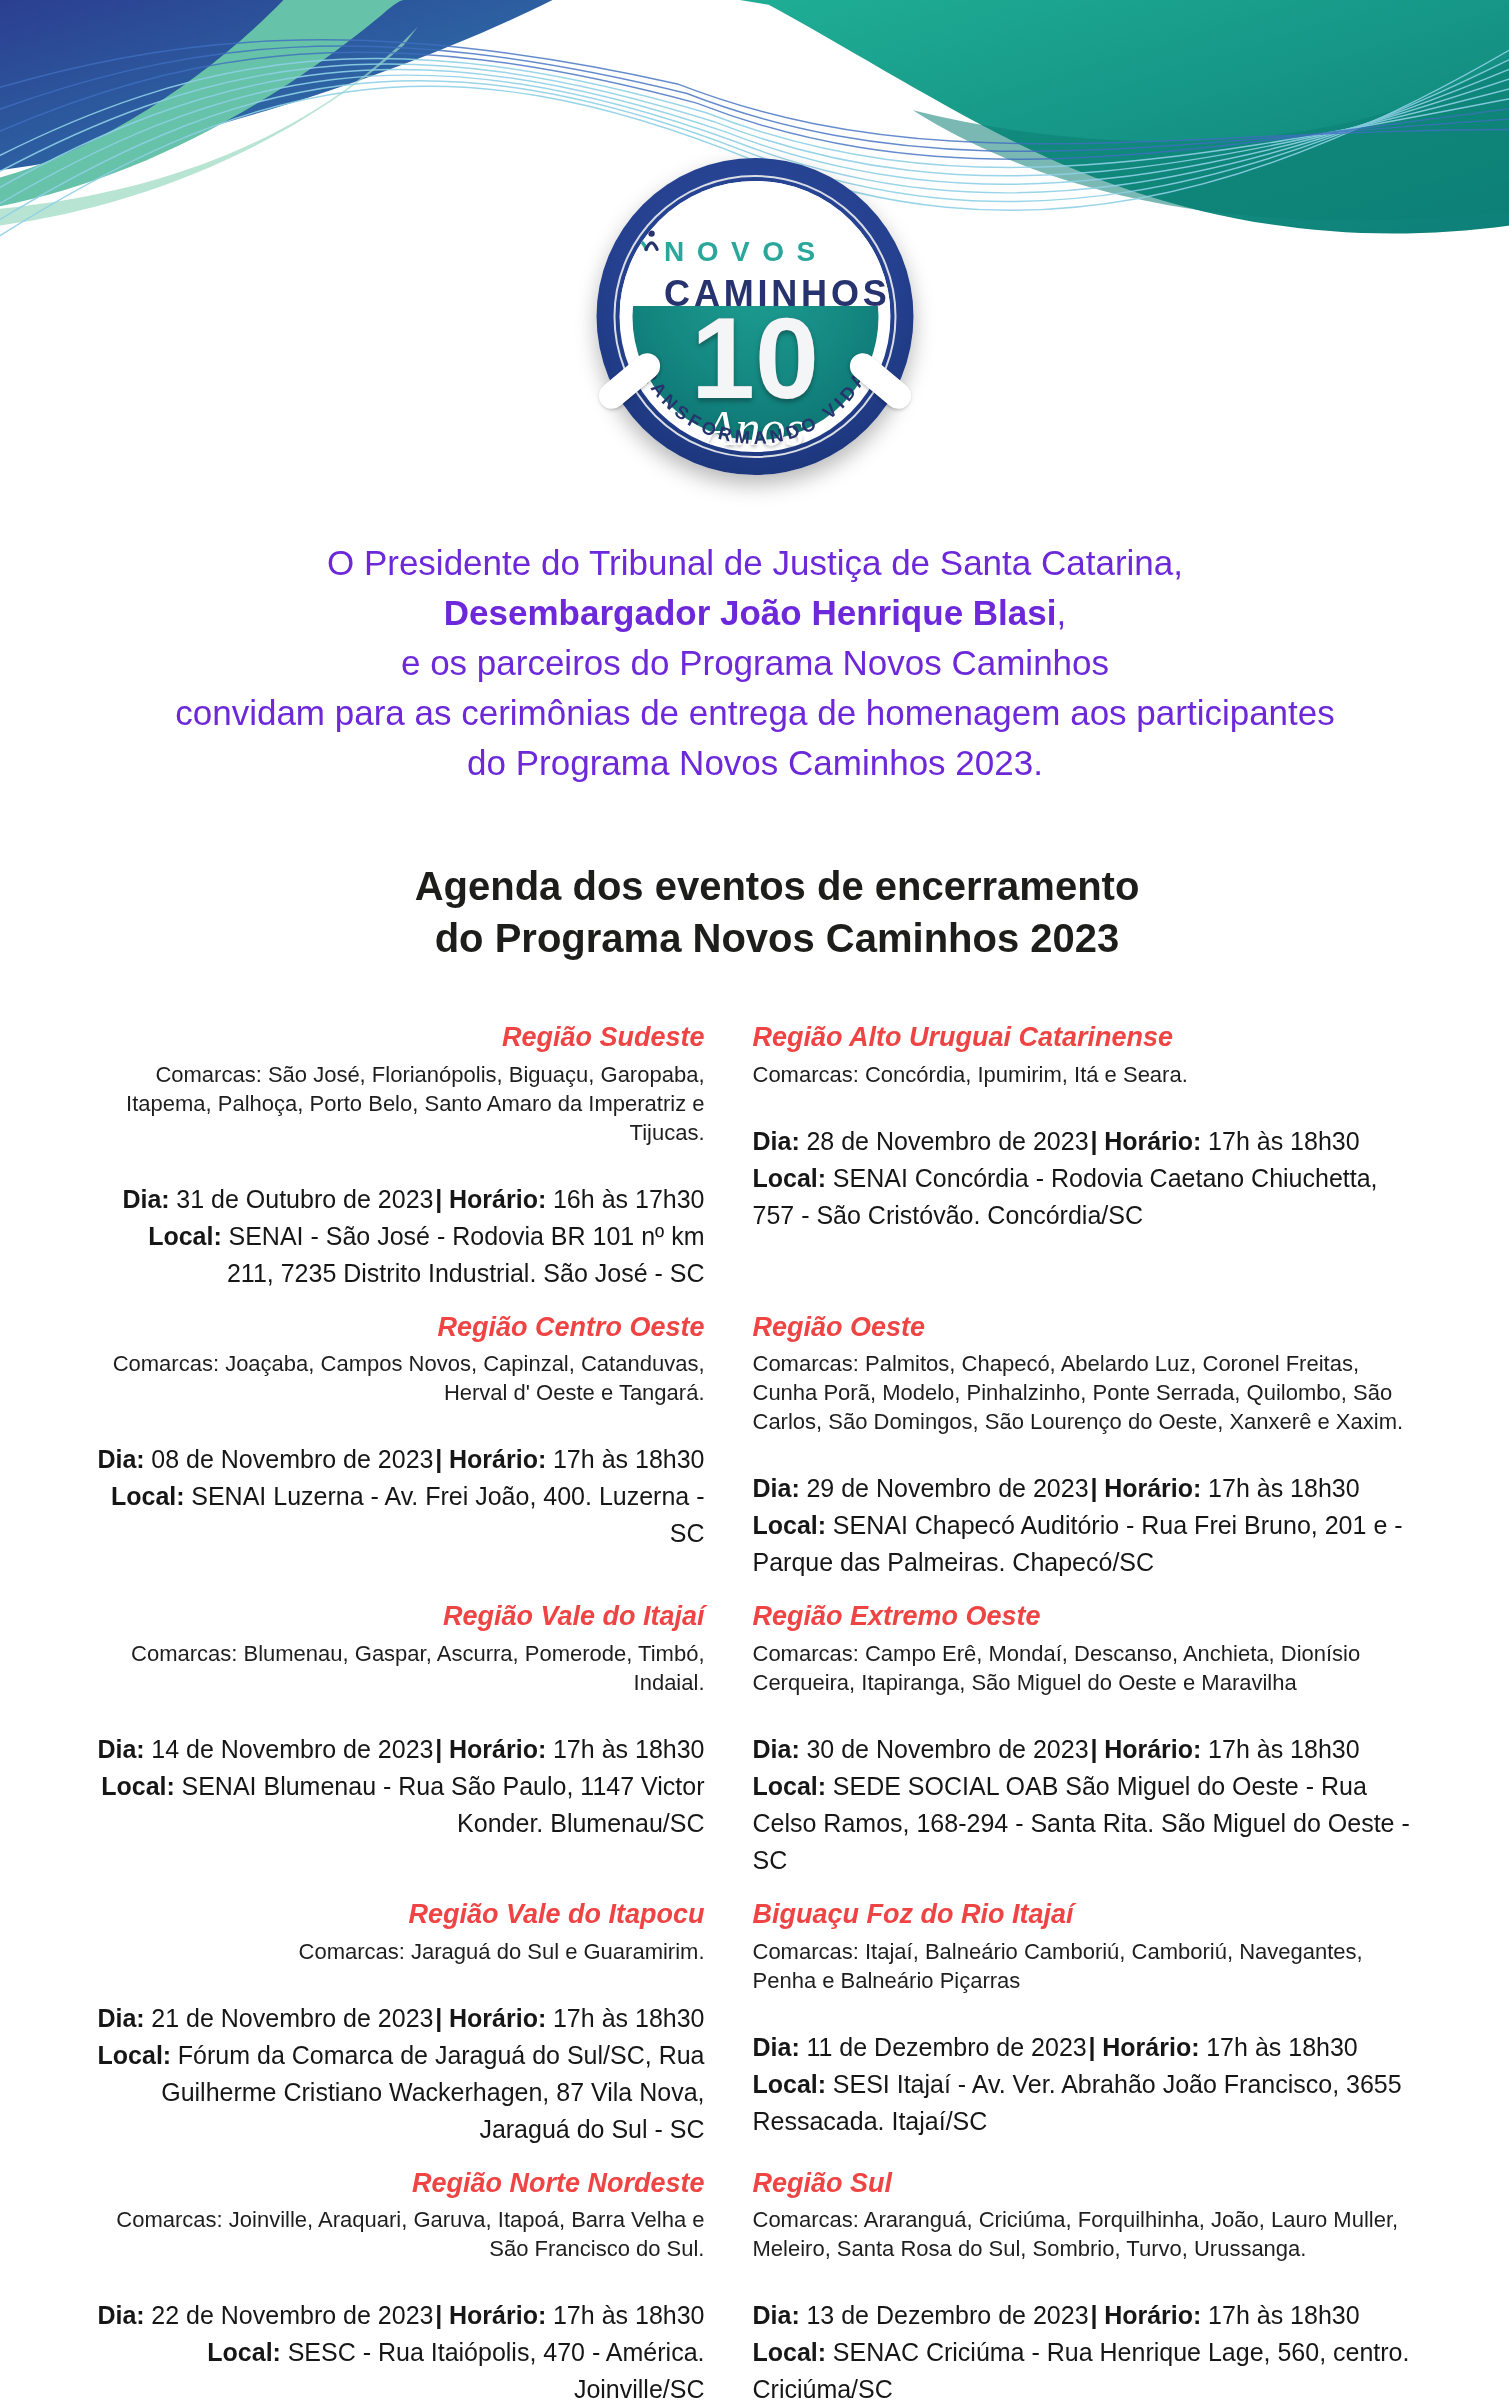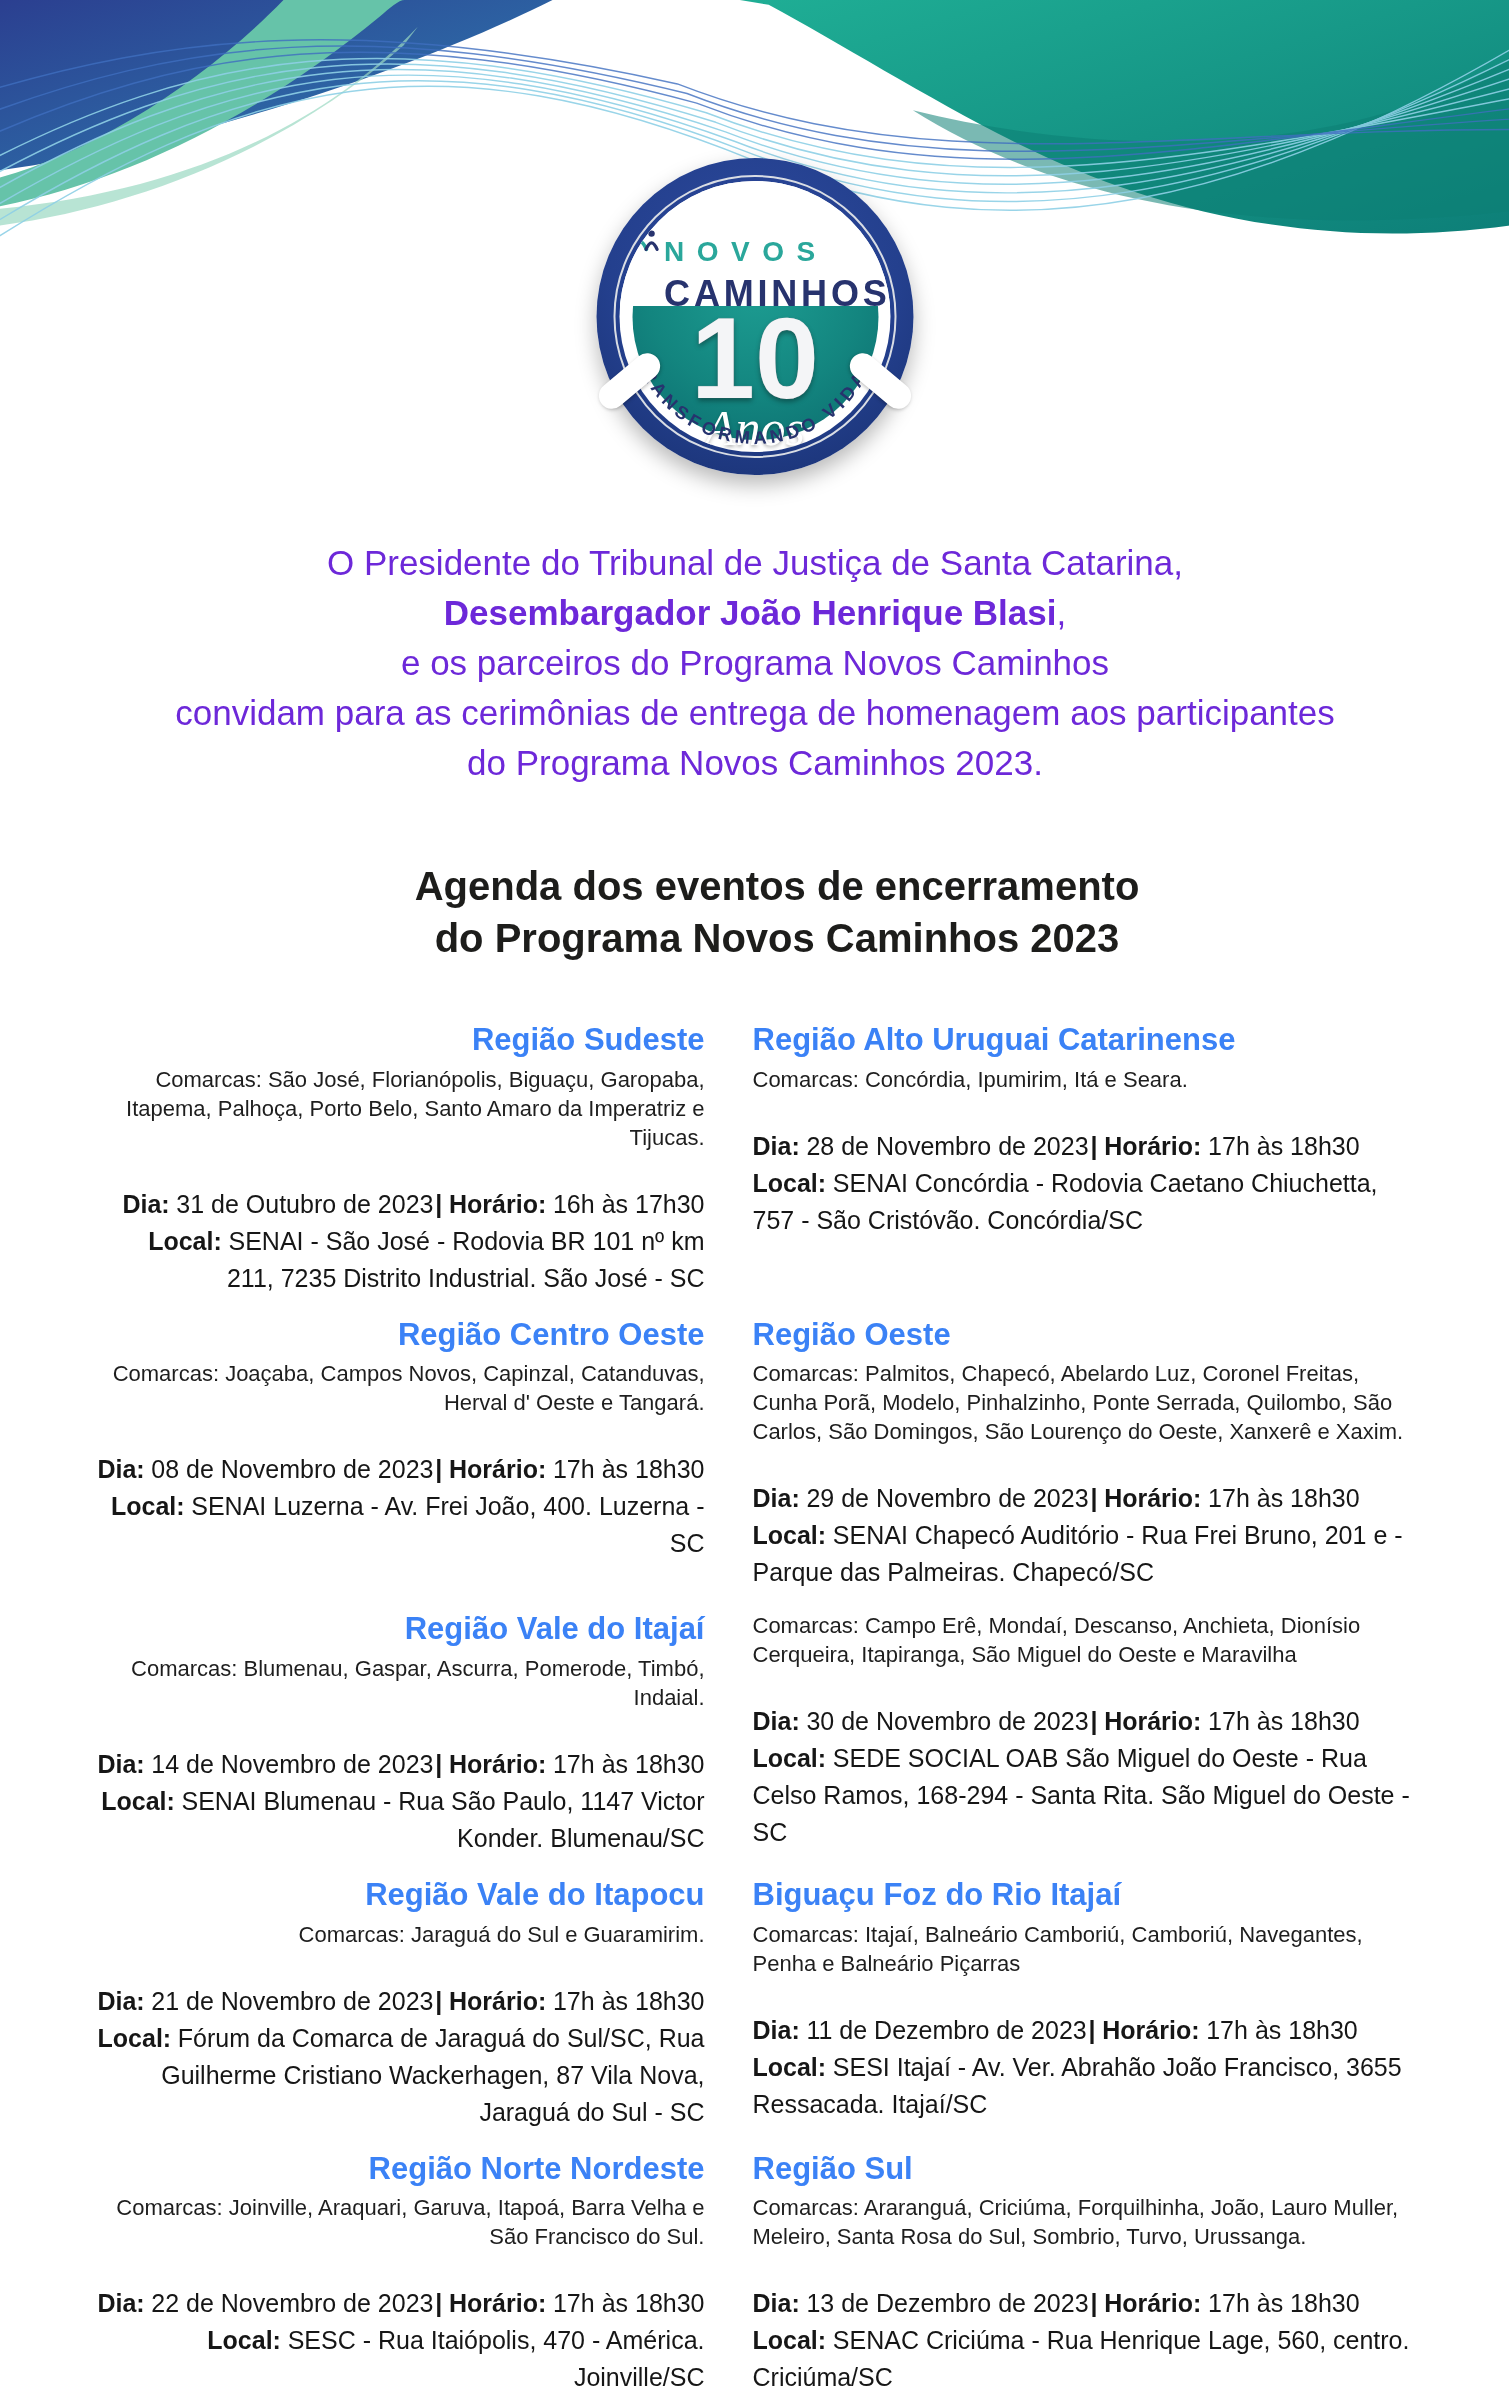--- a/index.html
+++ b/index.html
@@ -43,21 +43,21 @@
   .intro{text-align:center;}
   .intro-line{font-size:35px;line-height:50px;white-space:nowrap;color:#6d28d9;}
   .intro-bold{font-weight:bold;}
   .agenda{ text-align:center;margin-top:72px;font-weight:bold;font-size:40px;line-height:52px;color:#1d1d1b;margin-left:44px;}
 
   .regions{margin:58px auto 0;display:grid;grid-template-columns:610px 663px;
     column-gap:48px;row-gap:20px;justify-content:center;}
   .region{min-height:221px;}
   .region.left{text-align:right;}
   .region.right{text-align:left;}
-  .region-name{font-size:31px;font-weight:bold;margin:0 0 6.7px;color:#3b82f6;}
+  .region-name{font-size:27px;font-weight:bold;margin:0 0 6.7px;color:#ef4444;font-style:italic;}
   .comarcas{font-size:22px;line-height:29px;margin:0;color:#1e1e1e;}
   .meta{font-size:25px;line-height:37px;margin:0;color:#161616;}
   .meta-first{margin-top:34px;}
   .meta strong{font-weight:bold;margin-right:6.7px;}
   .pipe{font-weight:bold;margin:0 4.8px 0 1.9px;}
 </style>
 </head>
 <body>
 
 <div class="art art-top">
@@ -175,20 +175,21 @@
     </section>
 
     <section class="region left">
       <h3 class="region-name">Região Vale do Itajaí</h3>
       <p class="comarcas">Comarcas: Blumenau, Gaspar, Ascurra, Pomerode, Timbó, Indaial.</p>
       <p class="meta meta-first"><strong>Dia:</strong><span>14 de Novembro de 2023</span><strong class="pipe">|</strong><strong>Horário:</strong><span>17h às 18h30</span></p>
       <p class="meta"><strong>Local:</strong><span>SENAI Blumenau - Rua São Paulo, 1147 Victor Konder. Blumenau/SC</span></p>
     </section>
 
     <section class="region right">
+      <h3 class="region-name">Região Extremo Oeste</h3>
       <p class="comarcas">Comarcas: Campo Erê, Mondaí, Descanso, Anchieta, Dionísio Cerqueira, Itapiranga, São Miguel do Oeste e Maravilha</p>
       <p class="meta meta-first"><strong>Dia:</strong><span>30 de Novembro de 2023</span><strong class="pipe">|</strong><strong>Horário:</strong><span>17h às 18h30</span></p>
       <p class="meta"><strong>Local:</strong><span>SEDE SOCIAL OAB São Miguel do Oeste - Rua Celso Ramos, 168-294 - Santa Rita. São Miguel do Oeste - SC</span></p>
     </section>
 
     <section class="region left">
       <h3 class="region-name">Região Vale do Itapocu</h3>
       <p class="comarcas">Comarcas: Jaraguá do Sul e Guaramirim.</p>
       <p class="meta meta-first"><strong>Dia:</strong><span>21 de Novembro de 2023</span><strong class="pipe">|</strong><strong>Horário:</strong><span>17h às 18h30</span></p>
       <p class="meta"><strong>Local:</strong><span>Fórum da Comarca de Jaraguá do Sul/SC, Rua Guilherme Cristiano Wackerhagen, 87 Vila Nova, Jaraguá do Sul - SC</span></p>

